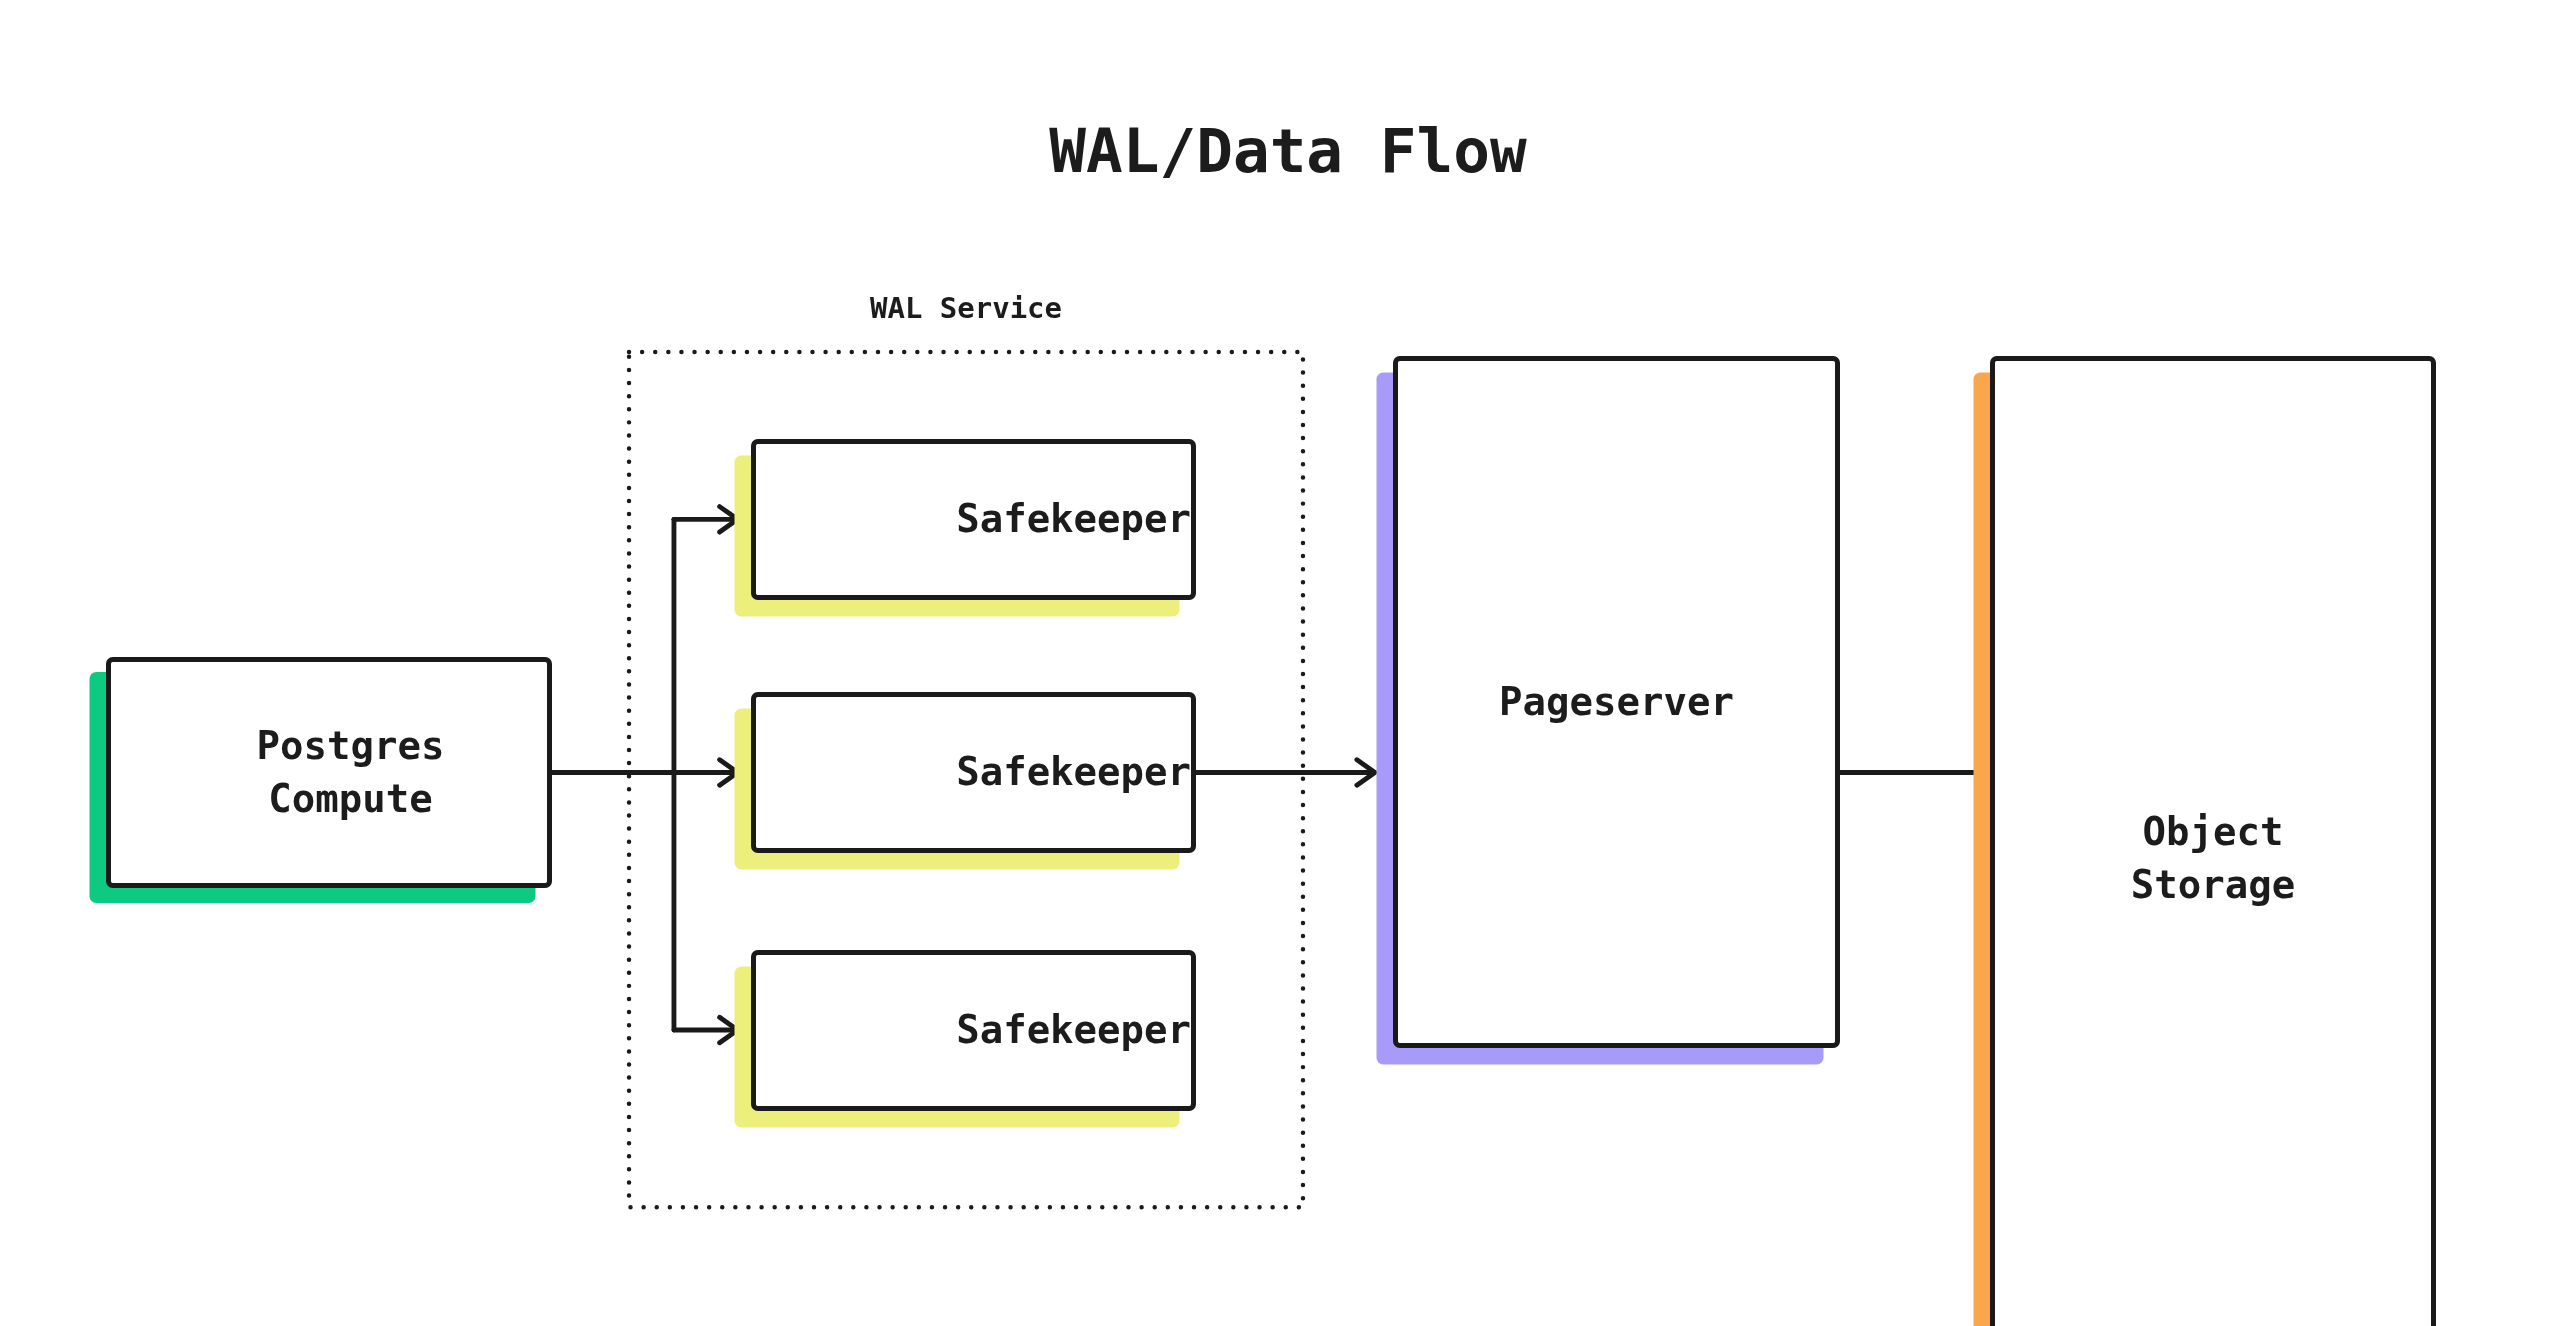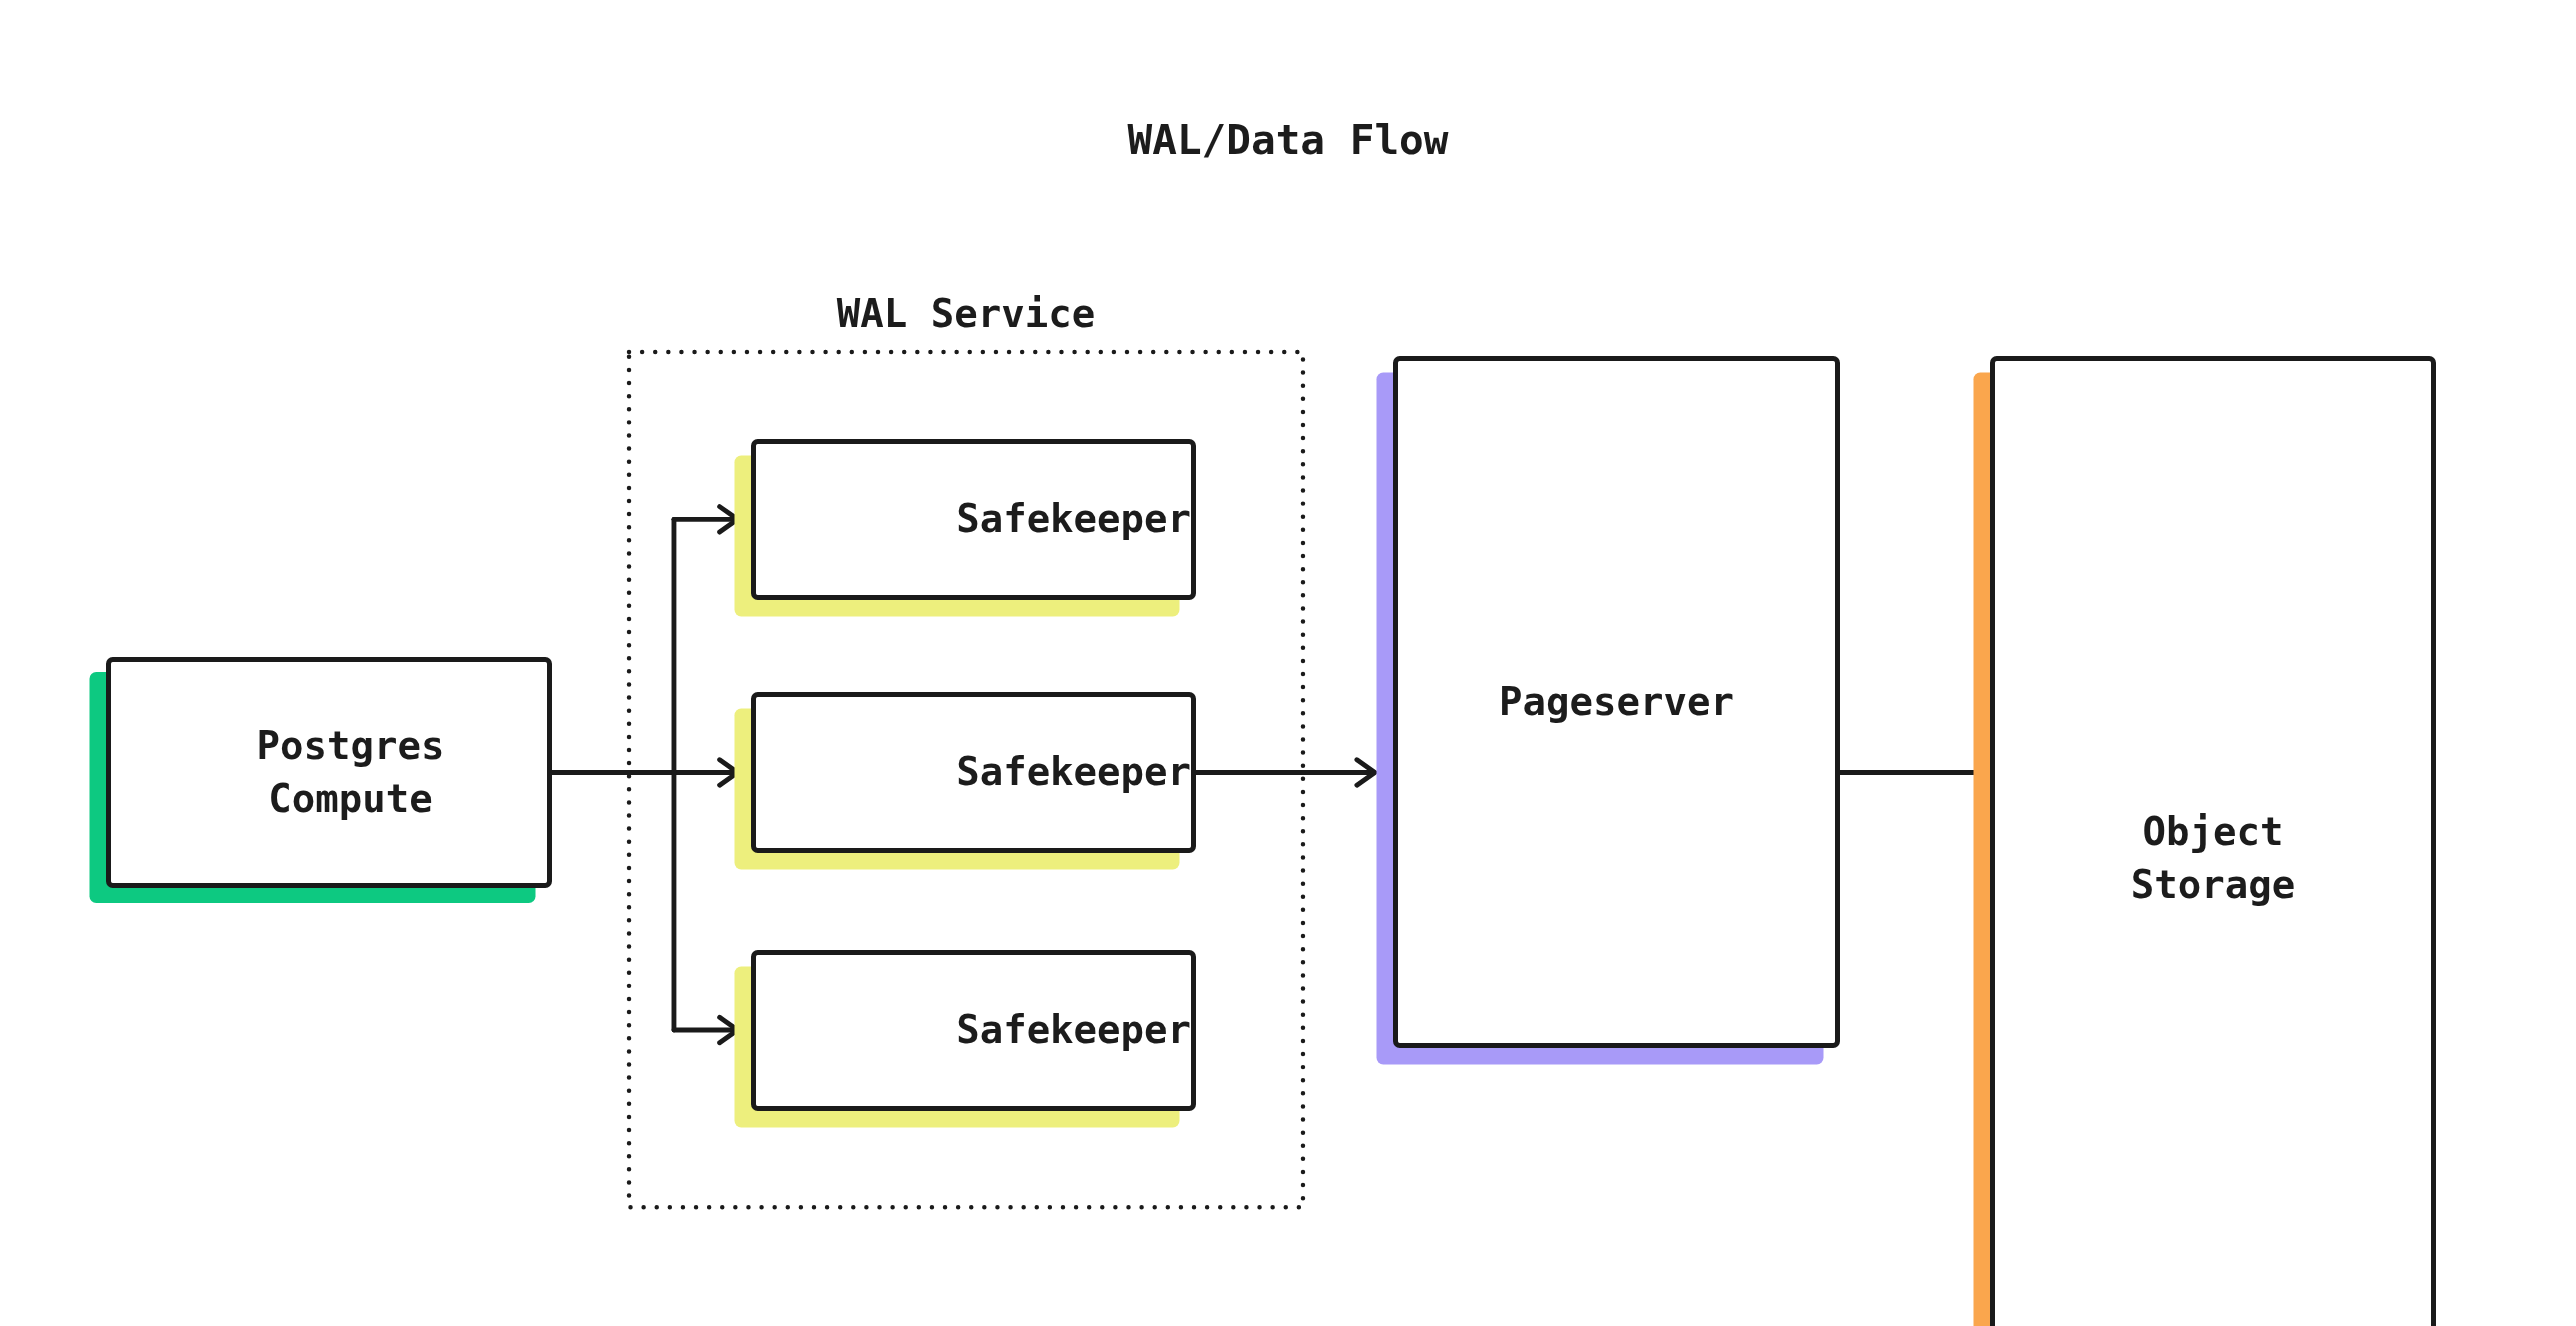--- a/index.html
+++ b/index.html
@@ -15,33 +15,33 @@
     font-family: "DejaVu Sans Mono", "Liberation Mono", monospace;
     color: var(--text, #1c1c1c);
     overflow: hidden;
   }
   .diagram-title {
     position: absolute;
     left: 0;
     right: 0;
     top: 120px;
     text-align: center;
-    font-size: 41px;
+    font-size: 61px;
     font-weight: bold;
     line-height: 1;
     letter-spacing: 0;
     color: var(--text, #1c1c1c);
   }
   .group-label {
     position: absolute;
     left: 629px;
     width: 674px;
     top: 294px;
     text-align: center;
-    font-size: 39px;
+    font-size: 29px;
     font-weight: bold;
     line-height: 1;
     color: var(--text, #1c1c1c);
   }
   .node {
     position: absolute;
     box-sizing: border-box;
     background: #ffffff;
     border: 5.2px solid var(--ink, #1a1a1a);
     border-radius: 6.7px;

